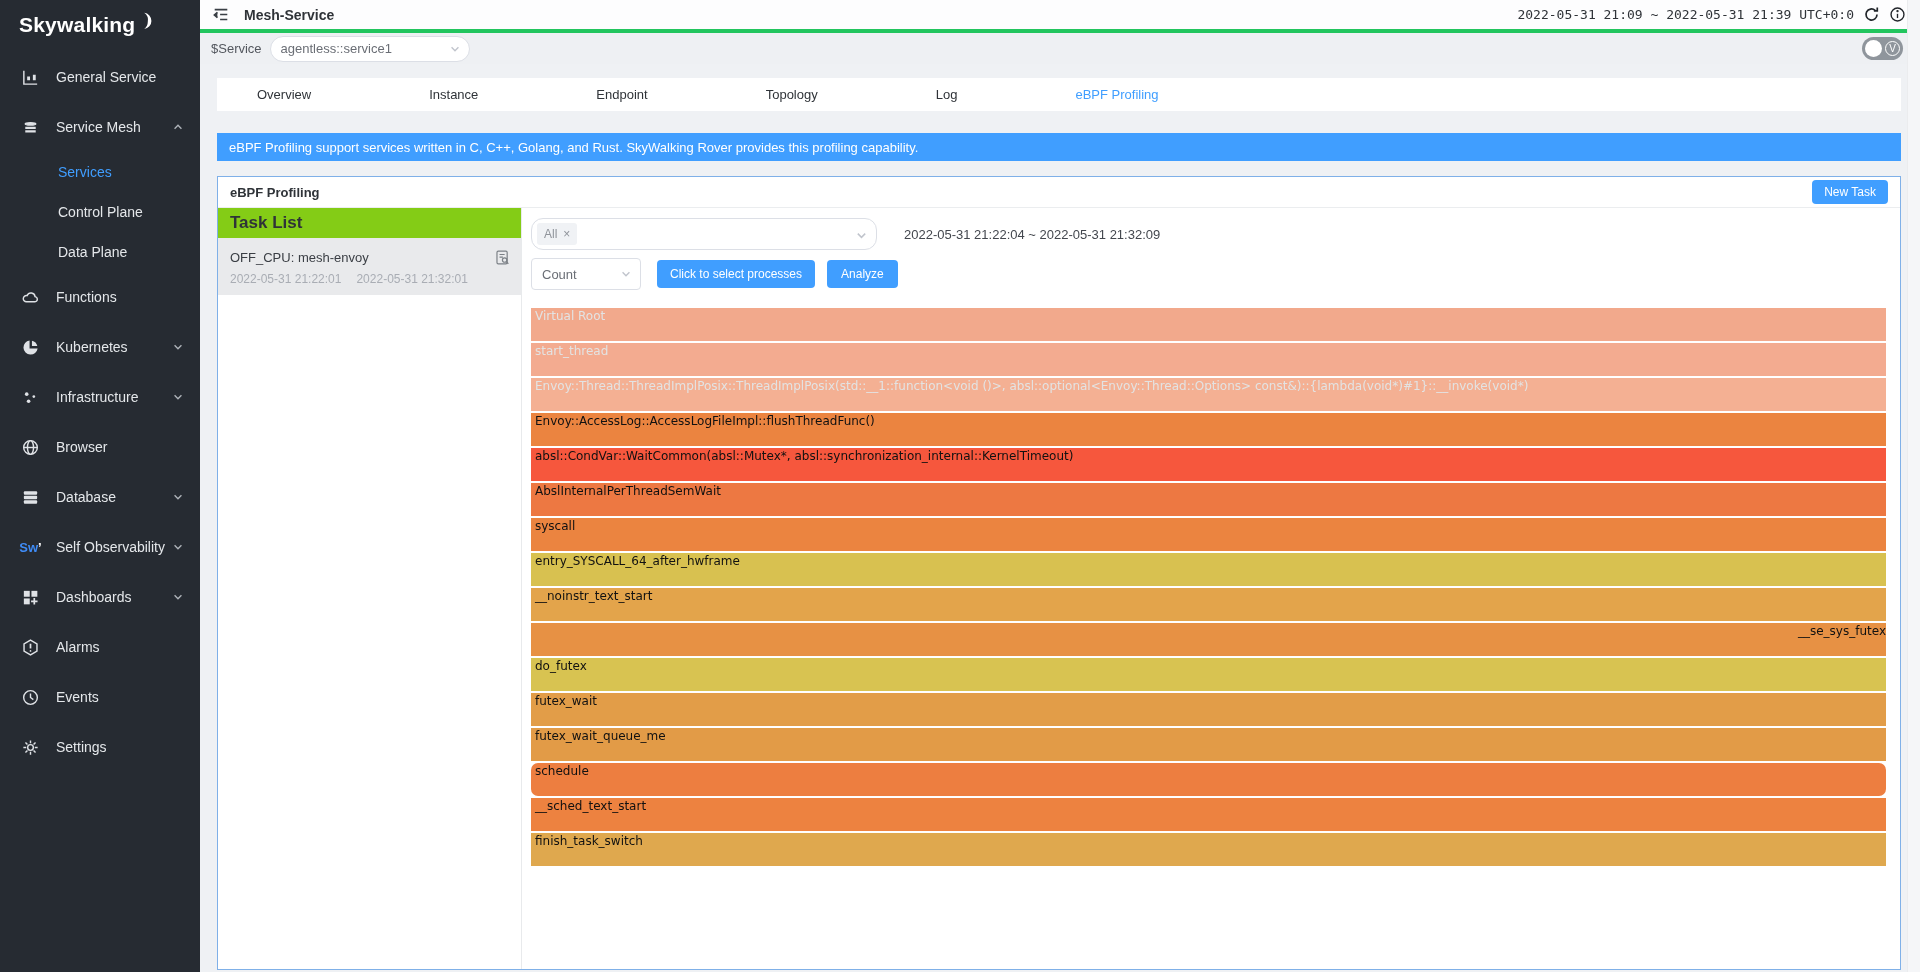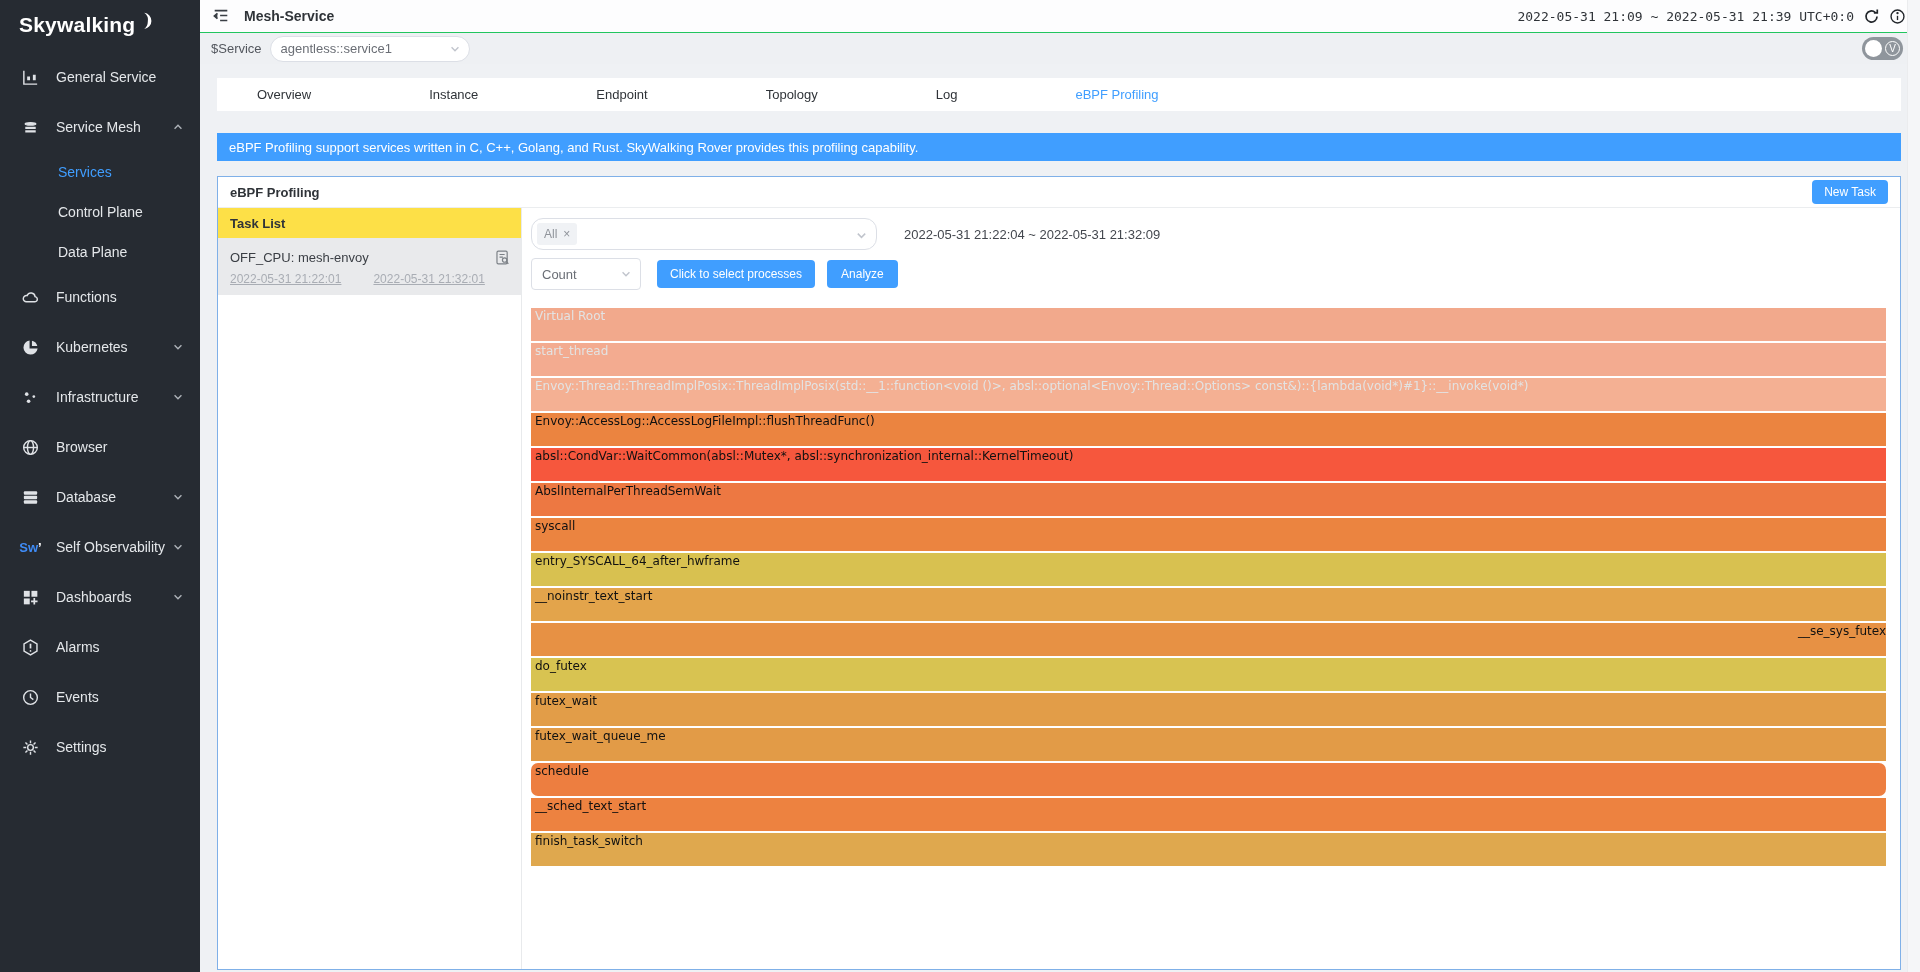--- a/index.html
+++ b/index.html
@@ -14,21 +14,21 @@
   .menu { position:absolute; top:52px; left:0; width:100%; }
   .menu-item { height:50px; display:flex; align-items:center; padding-left:21px; color:#e4e7ea; font-size:14px; cursor:pointer; position:relative; }
   .menu-item.sub { height:40px; padding-left:58px; }
   .menu-item.active { color:#409eff; }
   .menu-item .mi-icon { width:19px; height:19px; margin-right:16px; display:flex; align-items:center; justify-content:center; flex:none; }
   .menu-item .chev { position:absolute; right:16px; top:50%; width:12px; height:12px; margin-top:-6px; }
   .sw-mini { font-size:13px; font-weight:700; color:#3f8cf7; font-family:"Liberation Sans",sans-serif; }
   .sw-mini b { color:#fff; font-weight:700; }
 
   
-  .topbar { position:absolute; left:200px; top:0; width:1720px; height:33px; background:#fdfdfe; border-bottom:1px solid #22c55e; display:flex; align-items:center; padding:0 14px 0 12px; z-index:4; }
+  .topbar { position:absolute; left:200px; top:0; width:1720px; height:33px; background:#fdfdfe; border-bottom:4px solid #22c55e; display:flex; align-items:center; padding:0 14px 0 12px; z-index:4; }
   .collapse-btn { width:20px; height:20px; display:flex; align-items:center; cursor:pointer; }
   .page-title { font-size:14px; font-weight:700; color:#2f3338; margin-left:12px; }
   .topbar-right { margin-left:auto; display:flex; align-items:center; gap:8px; }
   .time-range { font-family:"DejaVu Sans Mono",monospace; font-size:13px; color:#2f3338; }
   .icon-btn { width:18px; height:18px; cursor:pointer; display:flex; align-items:center; justify-content:center; }
 
   
   .subbar { position:absolute; left:200px; top:33px; width:1720px; height:31px; background:#eef0f3; display:flex; align-items:center; padding-left:11px; z-index:3; }
   .svc-label { font-size:13px; color:#53575e; }
   .svc-select { margin-left:8px; width:200px; height:26px; background:#fff; border:1px solid #dcdfe6; border-radius:13px; display:flex; align-items:center; padding:0 8px 0 10px; cursor:pointer; }
@@ -46,25 +46,25 @@
   .banner { position:absolute; left:217px; top:133px; width:1684px; height:28px; background:#409eff; color:#fff; font-size:13px; display:flex; align-items:center; padding-left:12px; z-index:2; }
 
   
   .panel { position:absolute; left:217px; top:176px; width:1684px; height:794px; background:#fff; border:1px solid #7fb0e8; z-index:2; display:flex; flex-direction:column; }
   .panel-header { height:31px; flex:none; border-bottom:1px solid #ebedef; display:flex; align-items:center; padding:0 12px; }
   .panel-title { font-size:13px; font-weight:700; color:#2f3338; }
   .btn { background:#409eff; color:#fff; border:none; border-radius:4px; font-size:12px; font-family:"Liberation Sans",sans-serif; cursor:pointer; }
   .new-task-btn { margin-left:auto; height:24px; padding:0 12px; }
   .panel-body { flex:1; display:flex; min-height:0; }
   .task-col { width:304px; flex:none; border-right:1px solid #e8eaec; display:flex; flex-direction:column; }
-  .task-col-header { height:31px; flex:none; background:#fde047; border-bottom:1px solid #e8eaec; font-size:13px; font-weight:700; color:#2f3338; display:flex; align-items:center; padding-left:12px; }
+  .task-col-header { height:31px; flex:none; background:#84cc16; border-bottom:1px solid #e8eaec; font-size:17px; font-weight:700; color:#2f3338; display:flex; align-items:center; padding-left:12px; }
   .task-item { background:#e9eaec; padding:9px 10px 9px 12px; cursor:pointer; }
   .task-item-top { display:flex; align-items:center; }
   .task-name { font-size:13px; color:#3a3e44; flex:1; }
-  .task-times { margin-top:6px; display:flex; gap:32px; font-size:12px; color:#a9adb4;text-decoration:underline; }
+  .task-times { margin-top:6px; display:flex; gap:15px; font-size:12px; color:#a9adb4; }
 
   
   .right-col { flex:1; padding:10px 16px 0 9px; display:flex; flex-direction:column; min-width:0; }
   .ctl-row1 { display:flex; align-items:center; }
   .multi-select { width:346px; height:32px; border:1px solid #dcdfe6; border-radius:12px; background:#fff; display:flex; align-items:center; padding:0 26px 0 5px; position:relative; cursor:pointer; }
   .ms-tag { background:#f0f2f5; border-radius:3px; height:22px; padding:0 7px; display:flex; align-items:center; gap:6px; font-size:12px; color:#8f939a; }
   .ms-x { font-size:12px; color:#8f939a; cursor:pointer; line-height:1; }
   .ms-chev { position:absolute; right:8px; top:10px; }
   .range-text { margin-left:27px; font-size:13px; color:#43474e; }
   .ctl-row2 { display:flex; align-items:center; margin-top:8px; }

